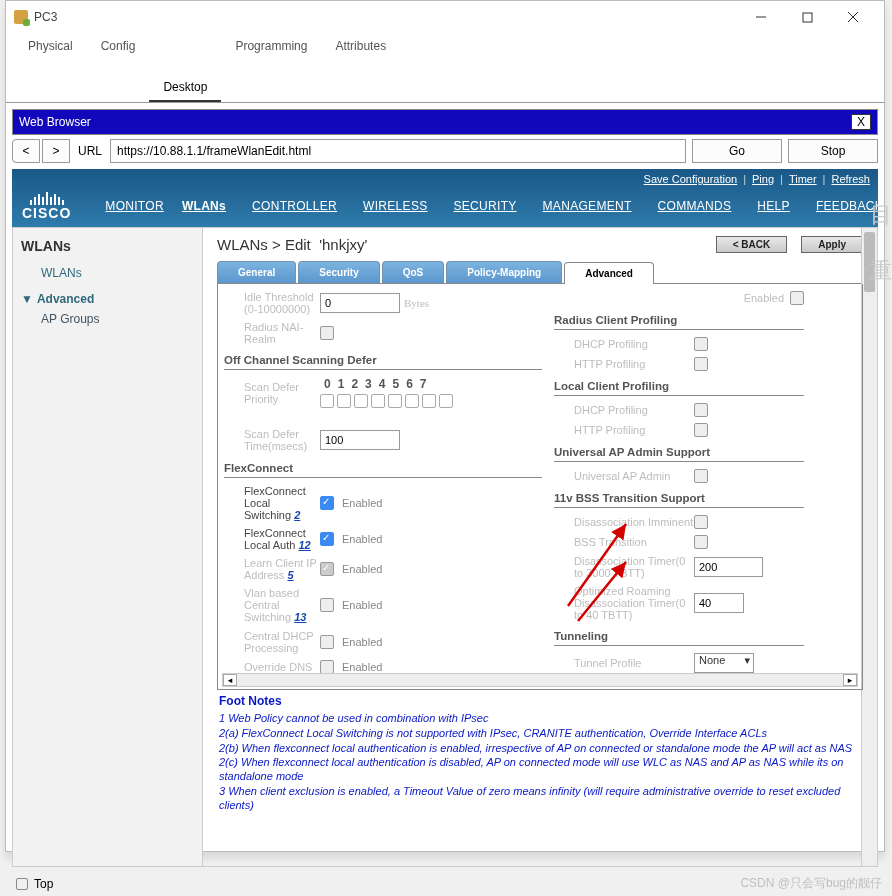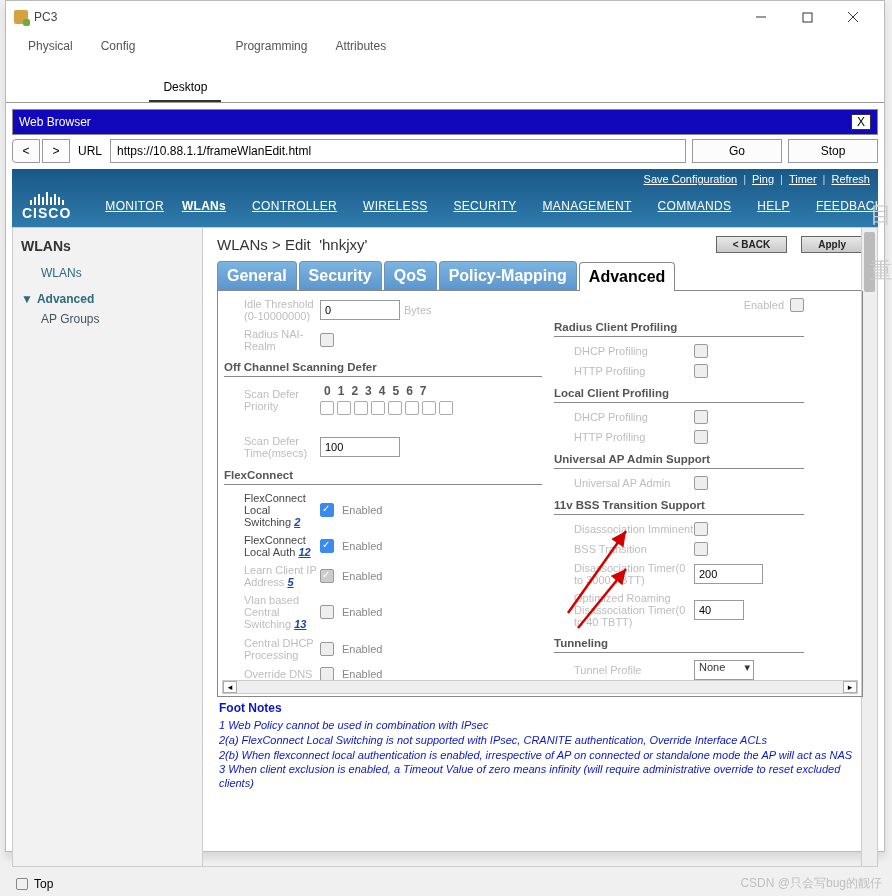--- a/index.html
+++ b/index.html
@@ -51,21 +51,21 @@
 .main { flex: 1; padding: 8px 14px 4px 14px; font-size: 12px; position: relative; overflow:hidden; }
 .main-scroll { position:absolute; right:0; top:0; bottom:0; width:16px; background:#eee; border-left:1px solid #ccc; }
 .main-scroll .thumb { position:absolute; left:2px; right:2px; top:4px; height:60px; background:#bbb; border-radius:2px; }
 .main-head { display: flex; align-items: center; margin-bottom: 8px; }
 .crumb { font-size: 15px; color: #333; font-weight: bold; }
 .crumb span { font-weight: normal; }
 .btns { margin-left: auto; display: flex; gap: 14px; }
 .btn3d { border: 1px solid #666; background: linear-gradient(#e8e8e8,#c9c9c9); font-size: 10px; font-weight: bold; padding: 2px 16px; color: #222; }
 
 .subtabs { display: flex; border-bottom: 1px solid #888; }
-.subtab { background: linear-gradient(#7cb4e0,#5b96cd); color: #fff; font-weight: bold; padding: 5px 9px; border: 1px solid #6f94b3; border-bottom: none; border-top-left-radius: 4px; border-top-right-radius: 4px; margin-right: 2px; font-size: 16px; }
+.subtab { background: linear-gradient(#7cb4e0,#5b96cd); color: #fff; font-weight: bold; padding: 5px 20px; border: 1px solid #6f94b3; border-bottom: none; border-top-left-radius: 4px; border-top-right-radius: 4px; margin-right: 2px; font-size: 10px; }
 .subtab.active { background: #fff; color: #000; border-color: #888; position: relative; top: 1px; }
 
 .pane { border: 1px solid #888; border-top: none; display: flex; padding: 4px 6px 4px 6px; height: 406px; position: relative; overflow: hidden; }
 .col { font-size: 11px; color: #bdbdbd; }
 .col.left { width: 330px; padding-right: 12px; }
 .col.right { width: 250px; }
 .row { display: flex; align-items: center; padding: 3px 0; font-size:11px; }
 .label { width: 96px; padding-left: 20px; line-height: 1.1; }
 .labeldark { color:#454545; }
 .chk { width: 14px; height: 14px; border: 1px solid #999; border-radius: 2px; background: #fff; display: inline-block; }
@@ -219,21 +219,21 @@
                 </marker>
               </defs>
             <line x1="40" y1="100" x2="98" y2="18" stroke="#d40000" stroke-width="2.5" marker-end="url(#ah)"></line>
             <line x1="50" y1="115" x2="98" y2="56" stroke="#d40000" stroke-width="2.5" marker-end="url(#ah)"></line>
           </svg>
 
           <div class="col left">
             <div class="row">
                 <span class="label">Idle Threshold (0-10000000)</span>
                 <input class="inptiny" value="0" style="">
-                <span style="margin-left:4px;">Bytes</span>
+                <span style="margin-left:4px;font-family:Liberation Serif, serif;">Bytes</span>
               </div>
             <div class="row">
                 <span class="label">Radius NAI-Realm</span>
                 <span class="chk disabled"></span>
               </div>
             <div class="sectionhead">Off Channel Scanning Defer</div>
             <div class="row">
                 <span class="label">Scan Defer Priority</span>
               <div>
                 <div class="numrow">
@@ -351,20 +351,21 @@
               <div class="btn left">◂</div>
               <div class="btn right">▸</div>
             </div>
         </div>
 
         <div class="footnotes">
           <h4>Foot Notes</h4>
           <div>1 Web Policy cannot be used in combination with IPsec</div>
           <div>2(a) FlexConnect Local Switching is not supported with IPsec, CRANITE authentication, Override Interface ACLs</div>
           <div>2(b) When flexconnect local authentication is enabled, irrespective of AP on connected or standalone mode the AP will act as NAS</div>
+          <div>2(c) When flexconnect local authentication is disabled, AP on connected mode will use WLC as NAS and AP as NAS while its on standalone mode</div>
           <div>3 When client exclusion is enabled, a Timeout Value of zero means infinity (will require administrative override to reset excluded clients)</div>
         </div>
       </div>
     </div>
   </div>
 
   <div class="bottom">
     <span class="botchk"></span>
     <span>Top</span>
   </div>

